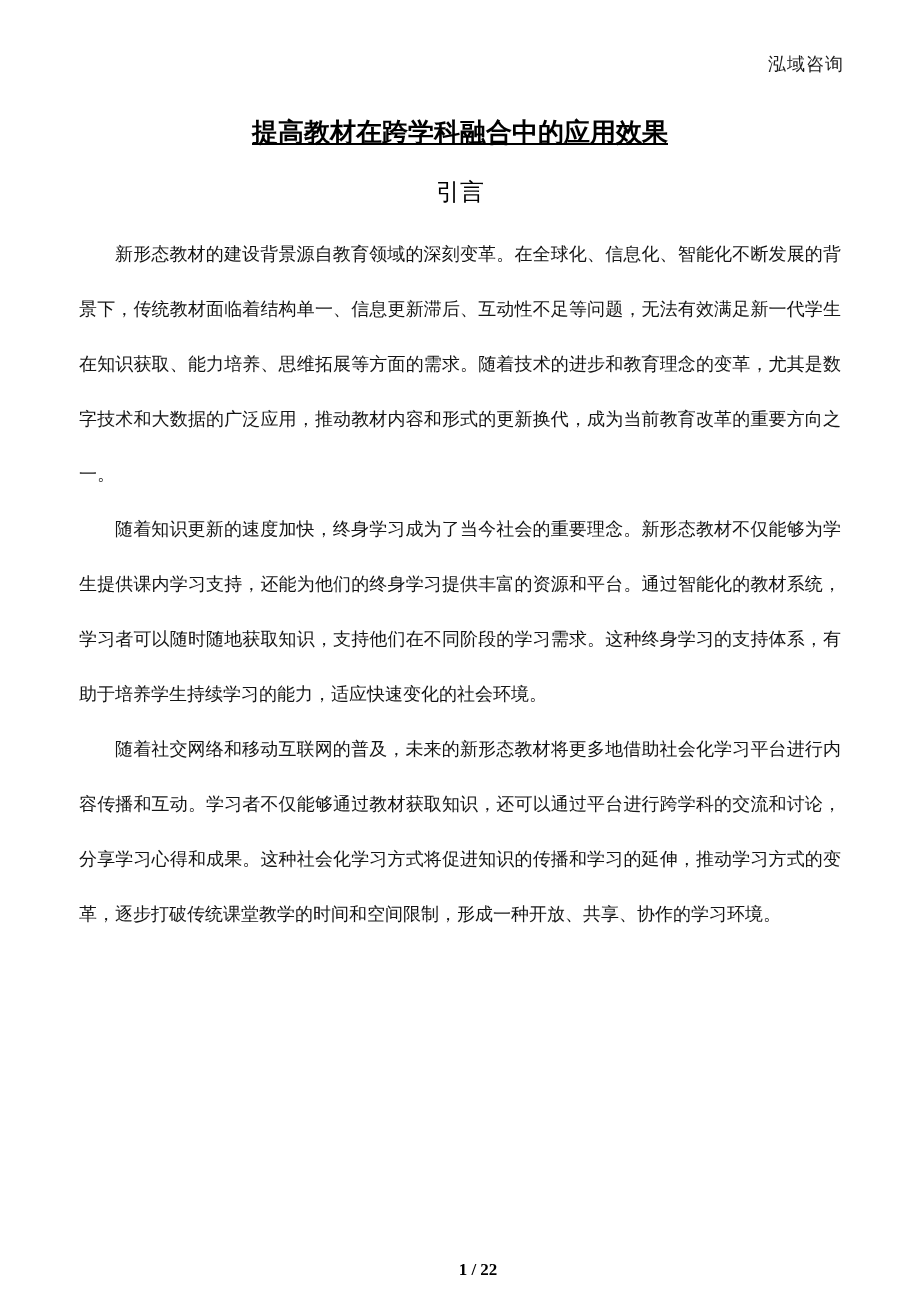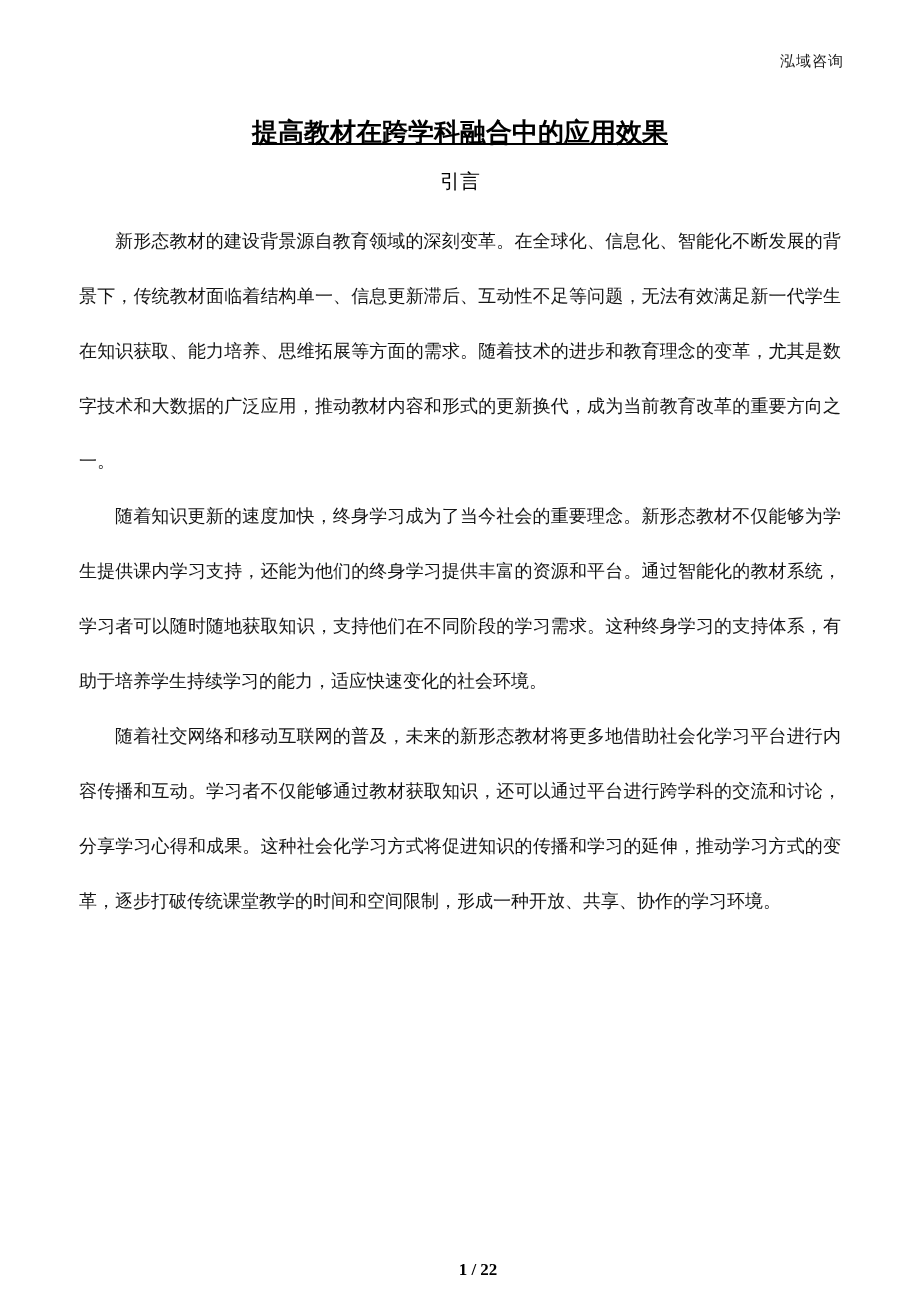--- a/index.html
+++ b/index.html
@@ -16,41 +16,41 @@
       width: 920px;
       height: 1302px;
       background: #ffffff;
       overflow: hidden;
     }
     .brand-watermark {
       position: absolute;
       top: 52px;
       right: 76px;
       font-family: Liberation Mono, monospace;
-      font-size: 15px;
+      font-size: 18px;
       font-weight: 400;
       color: #1a1a1a;
       letter-spacing: 1px;
     }
     .doc-title {
       margin: 0;
       padding-top: 116px;
       text-align: center;
       font-family: "Liberation Sans", sans-serif;
       font-size: 26px;
       font-weight: 700;
       line-height: 1.25;
       color: #000000;
       text-decoration: underline;
     }
     .section-heading {
-      margin: 20px 0 0 0;
+      margin: 28px 0 0 0;
       text-align: center;
       font-family: "Liberation Sans", sans-serif;
-      font-size: 20px;
+      font-size: 24px;
       font-weight: 500;
       line-height: 1.25;
       color: #000000;
     }
     .content {
       margin: 20px auto 0 auto;
       width: 762px;
     }
     .content p {
       margin: 0;

